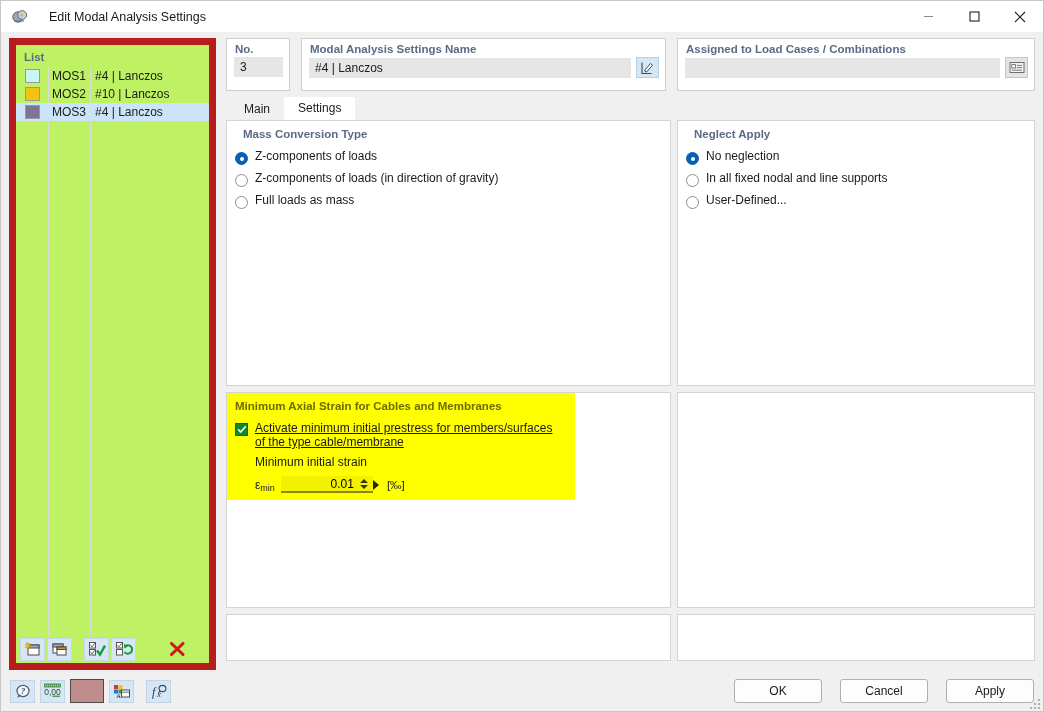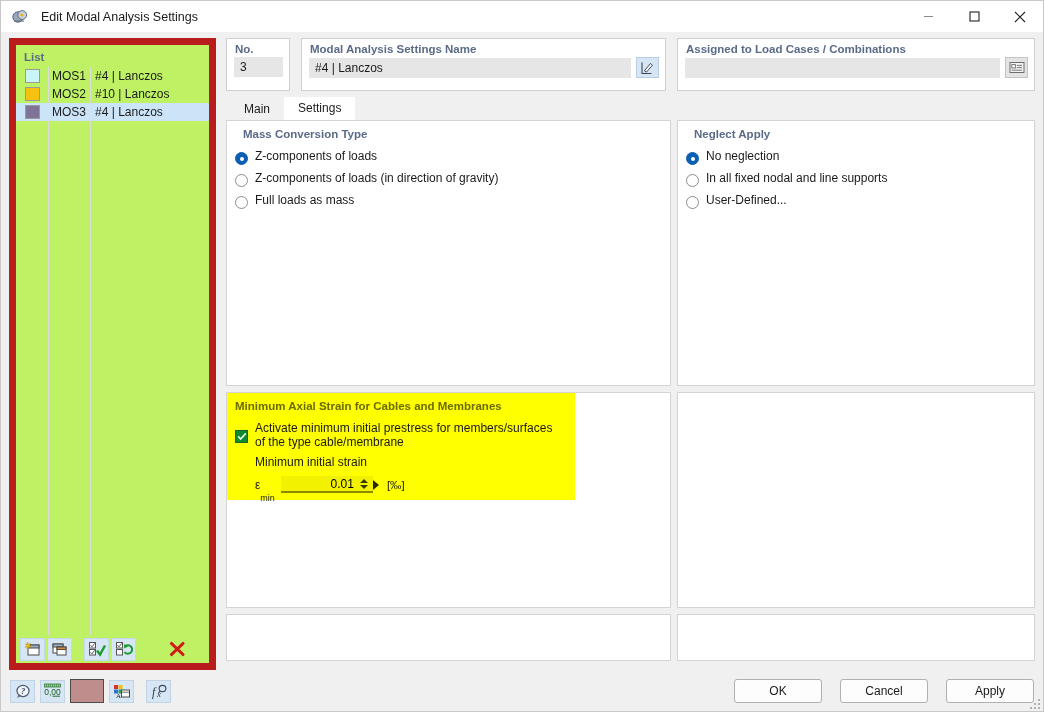--- a/index.html
+++ b/index.html
@@ -37,21 +37,21 @@
     display: flex;
     align-items: center;
     position: relative;
   }
   #title-icon {
     margin-left: 10px;
     width: 18px; height: 18px;
     position: relative;
   }
   #title-text {
-    margin-left: 12px;
+    margin-left: 20px;
     font-size: 12.5px;
     color: #1a1a1a;
   }
   .wbtn {
     width: 46px;
     height: 31px;
     display: flex;
     align-items: center;
     justify-content: center;
     color: #222;
@@ -329,21 +329,22 @@
     position: relative;
     z-index: 3;
   }
   #ymin-body {
     position: relative;
     z-index: 3;
     padding: 9px 0 0 8px;
   }
   .chk-row {
     display: flex;
-    align-items: center;
+    align-items: flex-start;
+    text-decoration: underline;
   }
   .checkbox {
     width: 13px; height: 13px;
     background: #0f8a2f;
     border: 1px solid #0a6d24;
     box-sizing: border-box;
     margin-right: 7px;
     margin-top: 2px;
     flex: 0 0 auto;
     display: flex;
@@ -368,21 +369,21 @@
   .eps-label {
     font-size: 12px;
     color: #1a1a1a;
     margin-right: 6px;
     white-space: nowrap;
   }
   .eps-label sub {
     font-size: 9px;
     vertical-align: baseline;
     position: relative;
-    top: 12px;
+    top: 2px;
   }
   .spin-box {
     width: 92px;
     height: 17px;
     background: #f2f200;
     border-bottom: 2px solid #8a8a00;
     box-sizing: border-box;
     display: flex;
     align-items: center;
     position: relative;

